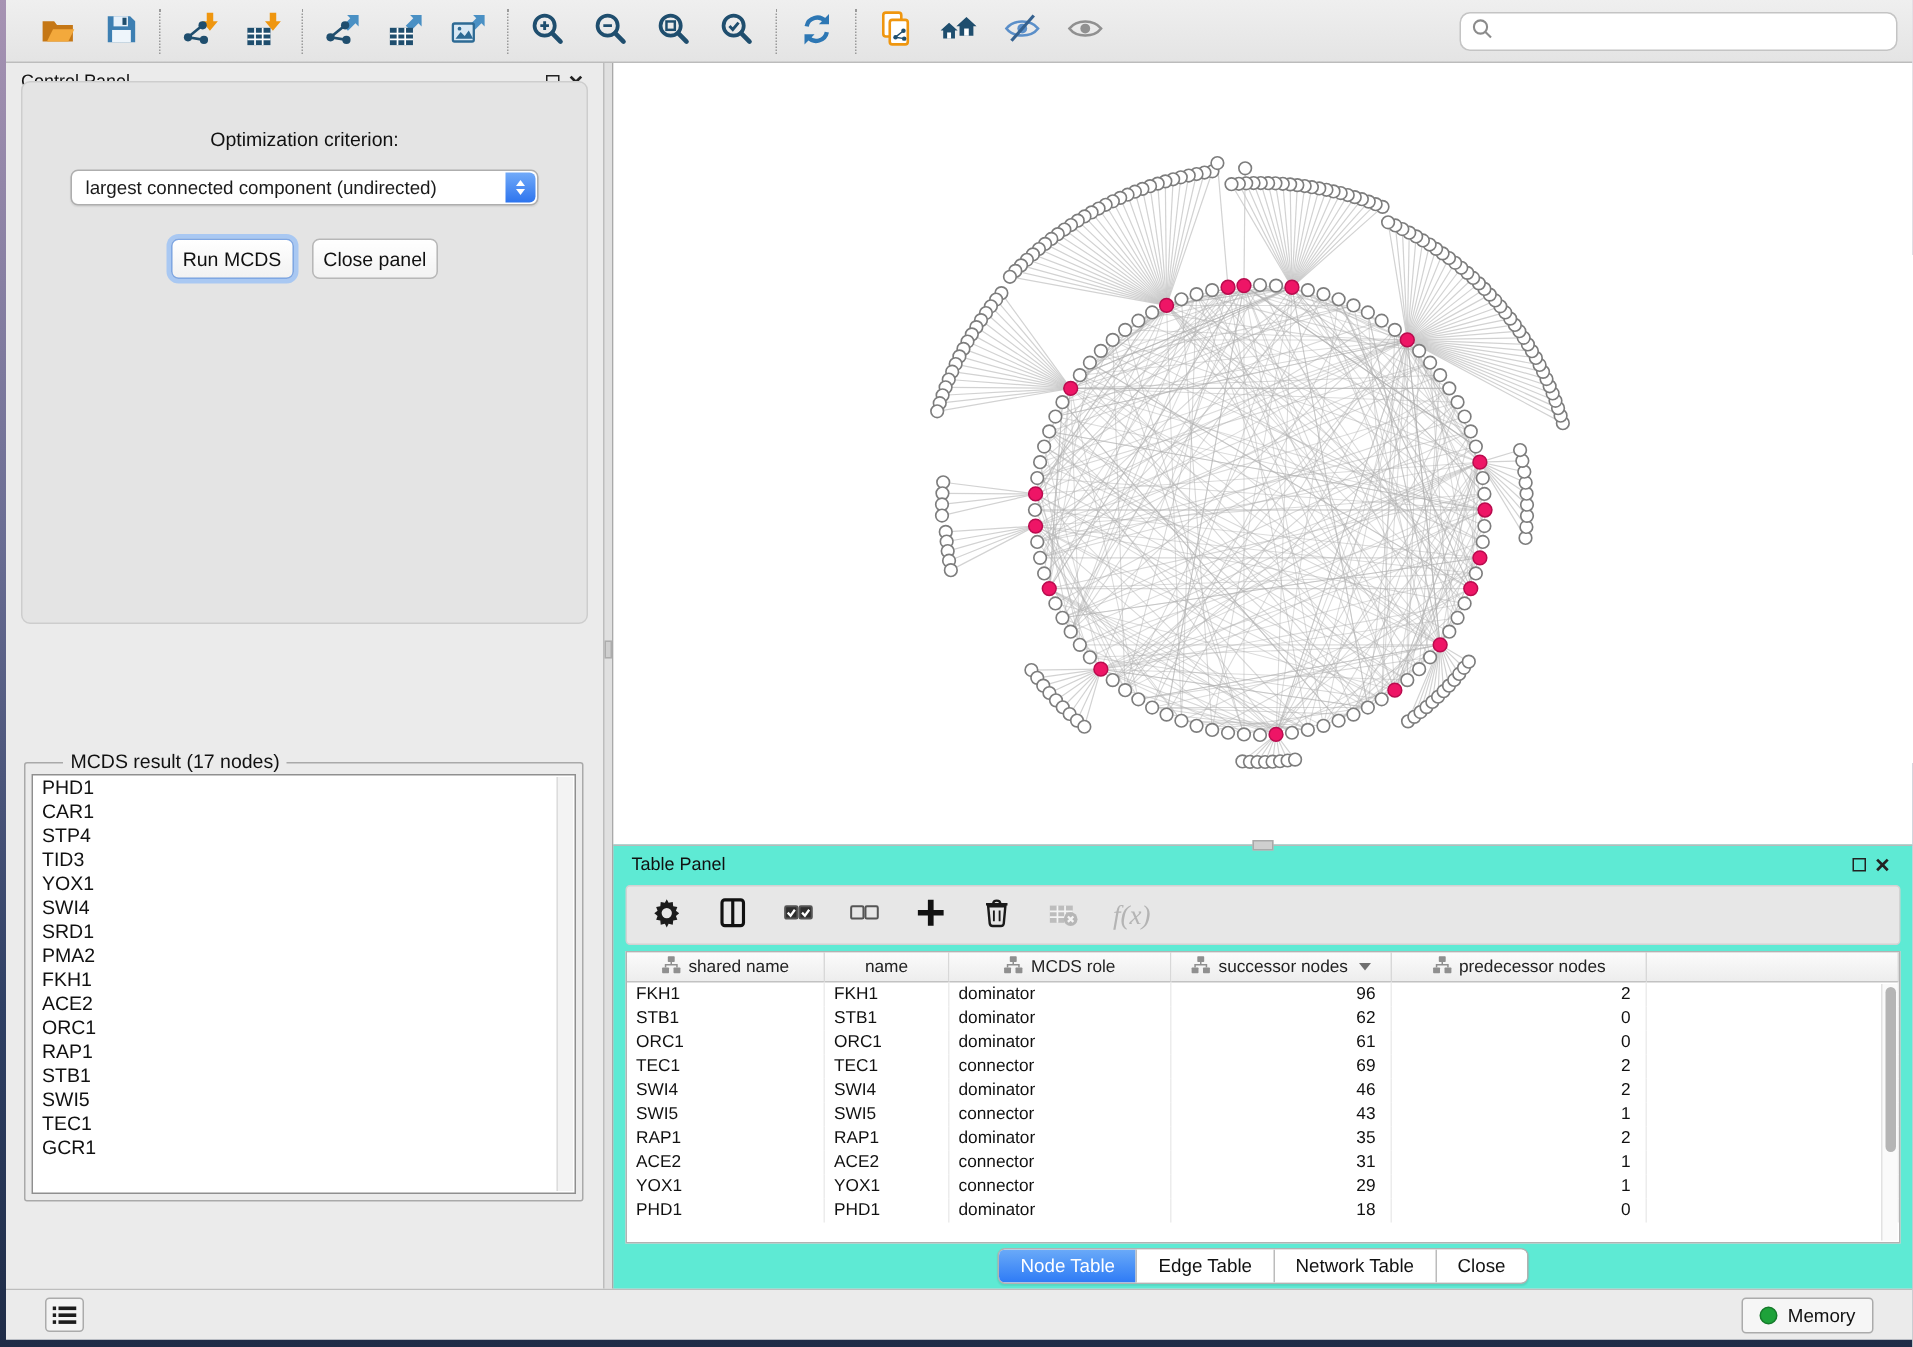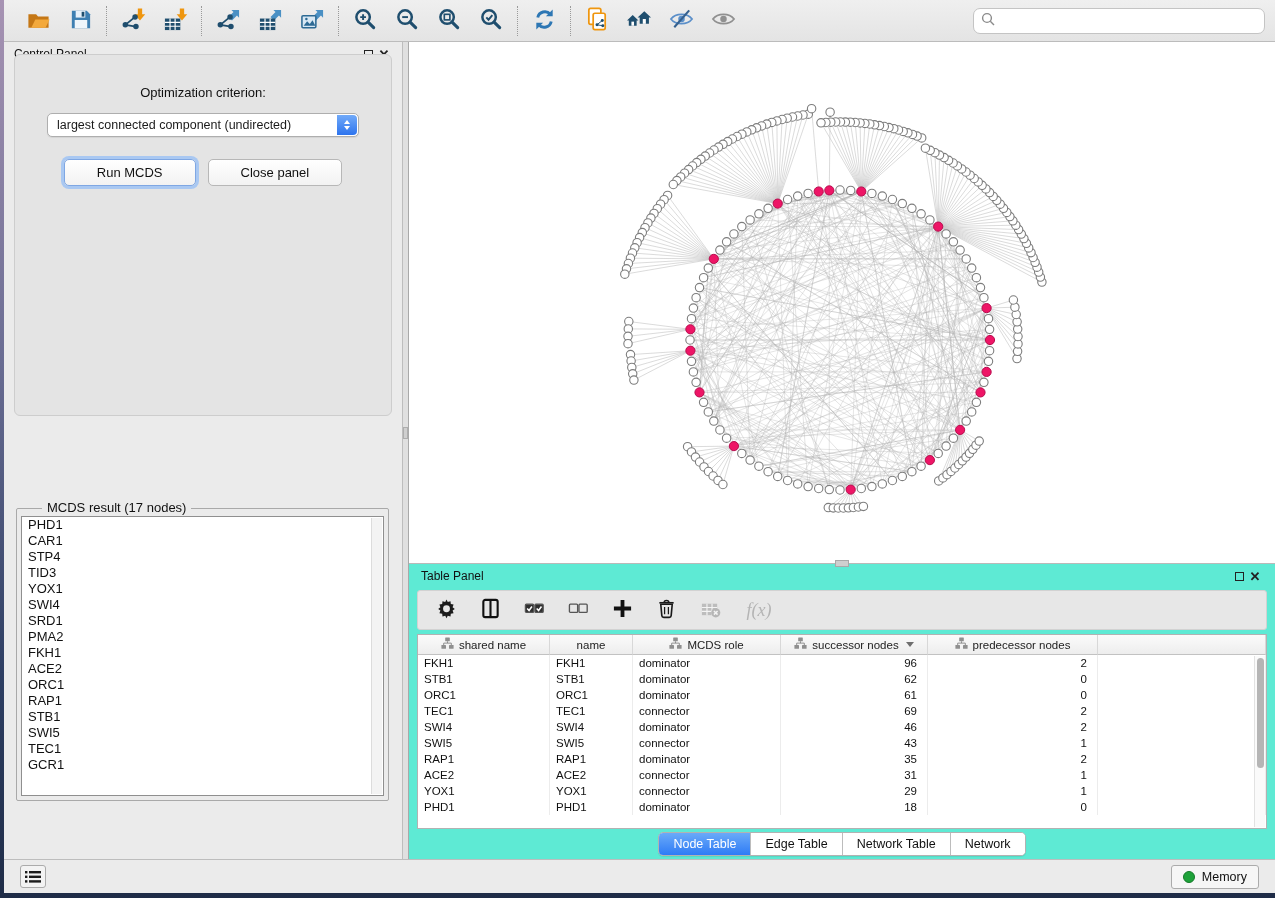--- a/index.html
+++ b/index.html
@@ -45,21 +45,21 @@
   .selectbox { position:relative; width:312px; margin:0 auto 22px auto; background:#fff; border:1px solid #aeaeae;
     border-radius:5px; height:24px; text-align:left; padding:4px 28px 0 9px; font-size:12.5px; cursor:pointer;
     box-shadow:0 1px 1px rgba(0,0,0,.07); }
   .selectcap { position:absolute; right:1px; top:1px; bottom:1px; width:20px; border-radius:0 4px 4px 0;
     background:linear-gradient(#71aaf9,#2d74ee); display:flex; flex-direction:column; align-items:center; justify-content:center; gap:2px; }
   .chev { width:0; height:0; border-left:3.5px solid transparent; border-right:3.5px solid transparent; }
   .chev.up { border-bottom:4px solid #fff; }
   .chev.dn { border-top:4px solid #fff; }
   .btn-row { display:flex; justify-content:center; gap:12px; }
   .pushbtn { background:linear-gradient(#ffffff,#f2f2f2); border:1px solid #b7b7b7; border-radius:5px;
-    padding:5px 32px; font-size:13px; cursor:pointer; font-family:"Liberation Sans",sans-serif; color:#111; }
+    padding:5px 7px; font-size:13px; cursor:pointer; font-family:"Liberation Sans",sans-serif; color:#111; }
   .pushbtn.focused { border-color:#7fa7e3; box-shadow:0 0 0 3px #a9c8f2; }
 
   .mcds-fieldset { position:absolute; left:12px; right:13px; top:466px; bottom:58px;
     border:1px solid #a9a9a9; border-radius:2px; }
   .mcds-legend { position:absolute; top:-9px; left:25px; background:#ebebeb; padding:0 5px; font-size:13px; color:#111; }
   .mcds-list { position:absolute; left:4px; right:4px; top:7px; bottom:4px; background:#fff; border:1px solid #8f8f8f;
     overflow:hidden; }
   .mcds-item { font-size:13px; line-height:16px; padding-left:6px; color:#111; }
   .mcds-scroll { position:absolute; top:1px; bottom:1px; right:1px; width:11px; background:#f3f3f3; border-left:1px solid #dcdcdc; }
 
@@ -82,21 +82,21 @@
   .nw-canvas { flex:1; background:#fff; position:relative; min-height:0; }
   .nw-canvas svg { position:absolute; inset:0; width:100%; height:100%; }
 
   
   .table-panel { height:296px; flex:0 0 auto; background:#5eead4; display:flex; flex-direction:column; position:relative;
     border-top:1px solid #b9b9b9; }
   .h-grip { position:absolute; top:-4px; left:calc(50% - 7px); width:14px; height:7px; background:#cfcfcf; border:1px solid #a9a9a9; }
   .tp-head { height:24px; display:flex; align-items:center; padding:0 12px; flex:0 0 auto; }
   .tp-toolbar { margin:2px 8px 4px 8px; height:40px; background:#e7e7e7; border:1px solid #d2d2d2; border-radius:3px;
     display:flex; align-items:center; gap:20px; padding:0 16px; flex:0 0 auto; }
-  .tp-tbtn { width:24px; height:24px; display:flex; align-items:center; justify-content:center; cursor:pointer; }
+  .tp-tbtn { width:24px; height:24px; display:flex; align-items:center; justify-content:flex-start; cursor:pointer; }
   .tp-tbtn svg { width:21px; height:21px; }
   .tp-tbtn.disabled { cursor:default; }
   .fx-glyph { font-family:"Liberation Serif",serif; font-style:italic; font-size:18px; color:#b4b4b4; }
 
   .tp-table { margin:0 8px; flex:1; background:#fff; border:1px solid #b2b2b2; position:relative; overflow:hidden; }
   .tgrid { display:grid; grid-template-columns:132px 83px 148px 147px 170px 1fr; }
   .thead .tcell { height:20px; display:flex; align-items:center; justify-content:center; gap:5px;
     background:linear-gradient(#fbfbfb,#ededed); border-right:1px solid #d8d8d8; border-bottom:1px solid #c2c2c2;
     font-size:11.5px; color:#222; overflow:hidden; white-space:nowrap; cursor:pointer; }
   .trow .tcell { height:16px; font-size:11.5px; display:flex; align-items:center; border-right:1px solid #ececec;
@@ -104,21 +104,21 @@
   .trow .tcell.num { justify-content:flex-end; padding-right:10px; }
   .sortchev { width:0; height:0; border-left:4px solid transparent; border-right:4px solid transparent;
     border-top:5px solid #6f6f6f; margin-left:2px; }
   .tp-scroll { position:absolute; top:21px; bottom:1px; right:1px; width:11px; background:#fafafa; border-left:1px solid #e2e2e2; }
   .tp-thumb { position:absolute; top:2px; left:1.5px; width:7px; height:110px; background:#b5b5b5; border-radius:4px; }
 
   .tp-tabs-row { height:30px; display:flex; justify-content:center; align-items:center; flex:0 0 auto; }
 
   
   .status-bar { height:34px; background:#ebebeb; border-top:1px solid #bdbdbd; display:flex; align-items:center;
-    padding:0 16px; flex:0 0 auto; }
+    padding:0 26px; flex:0 0 auto; }
   .list-btn { width:26px; height:23px; background:#f3f3f3; border:1px solid #ababab; border-radius:3px;
     display:flex; align-items:center; justify-content:center; cursor:pointer; }
   .sb-spacer { flex:1; }
   .mem-btn { display:flex; align-items:center; gap:7px; background:#f6f6f6; border:1px solid #ababab; border-radius:3px;
     padding:4px 11px; font-size:12.5px; cursor:pointer; color:#111; }
   .mem-dot { width:12px; height:12px; border-radius:50%; background:#1ea23a; border:1px solid #157a2a; }
 
   .org-icon svg { width:13px; height:13px; }
 </style>
 </head>
@@ -1318,21 +1318,21 @@
               </div>
             <div class="tp-scroll">
               <div class="tp-thumb"></div>
             </div>
           </div>
           <div class="tp-tabs-row">
             <div class="seg" id="tp-tabs">
                 <button class="seg-btn active">Node Table</button>
                 <button class="seg-btn">Edge Table</button>
                 <button class="seg-btn">Network Table</button>
-                <button class="seg-btn">Network</button>
+                <button class="seg-btn">Close</button>
               </div>
           </div>
         </div>
 
       </div>
     </div>
 
     <div class="status-bar">
       <span class="list-btn">
         <svg width="16" height="14" viewBox="0 0 16 14">

